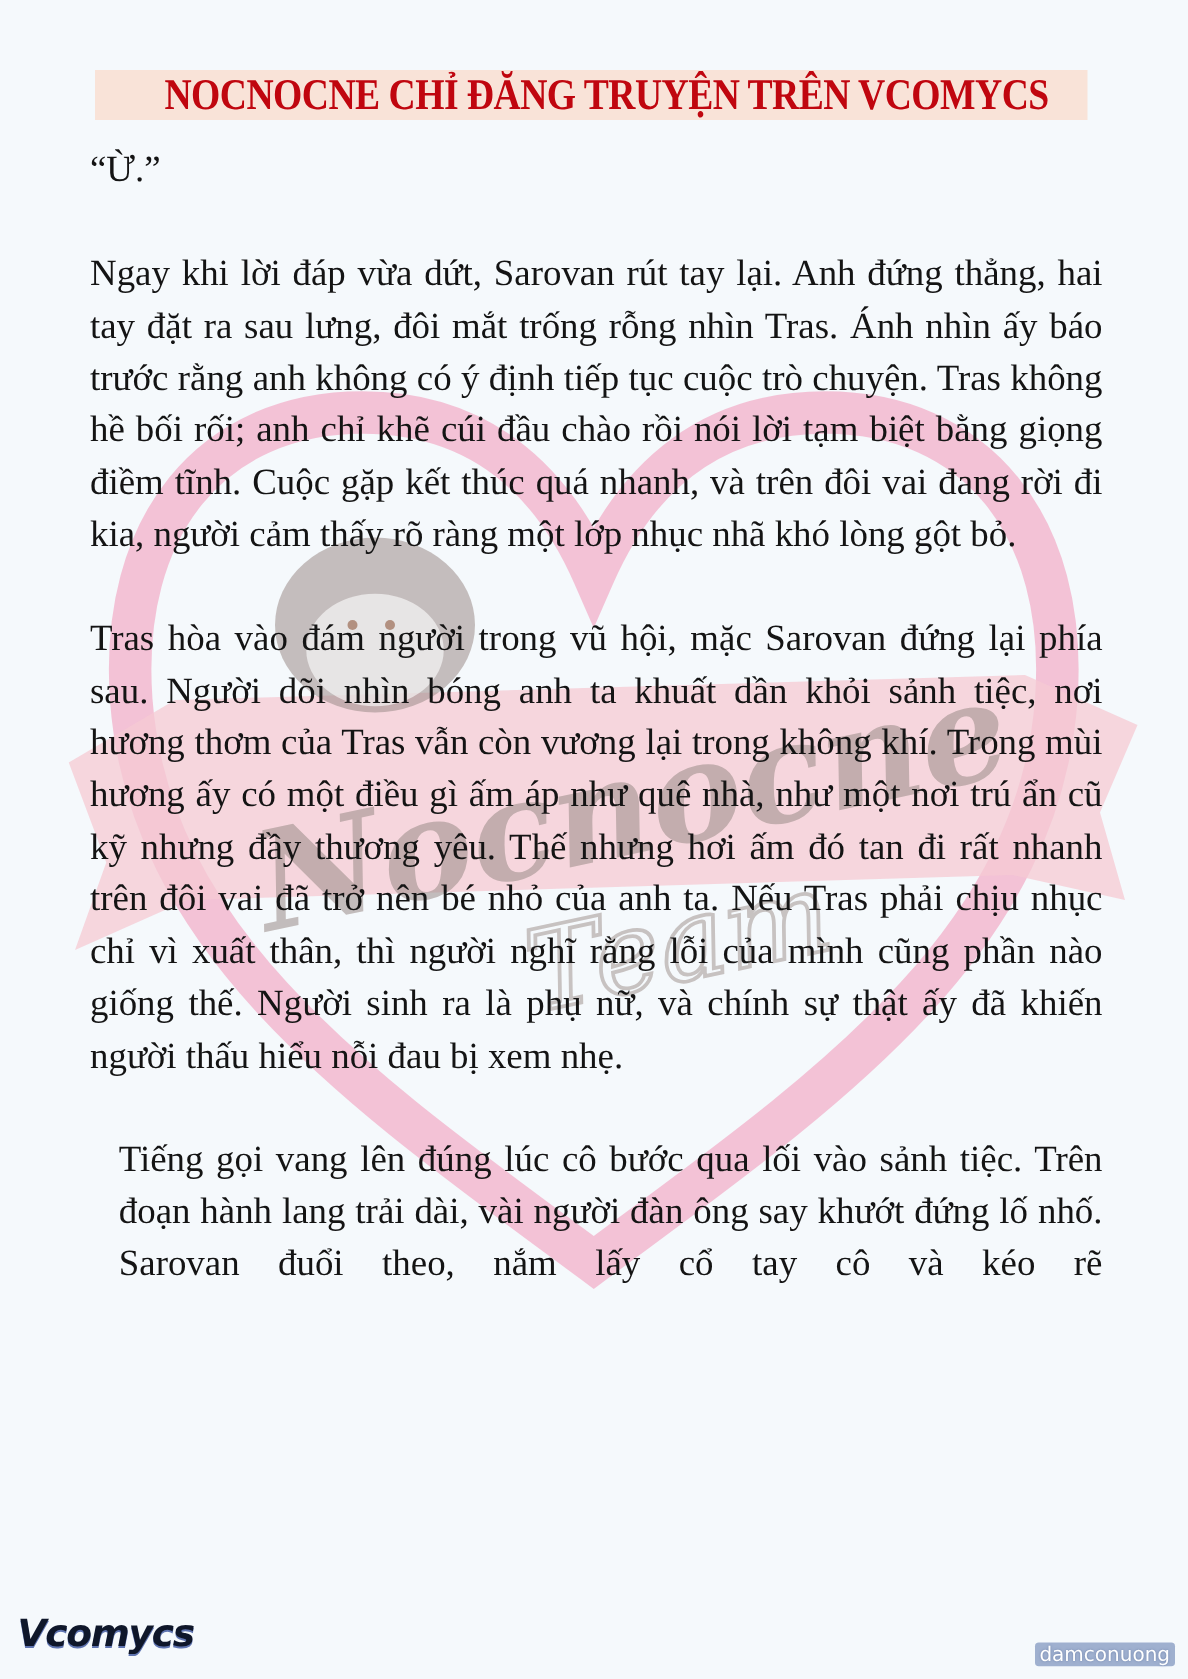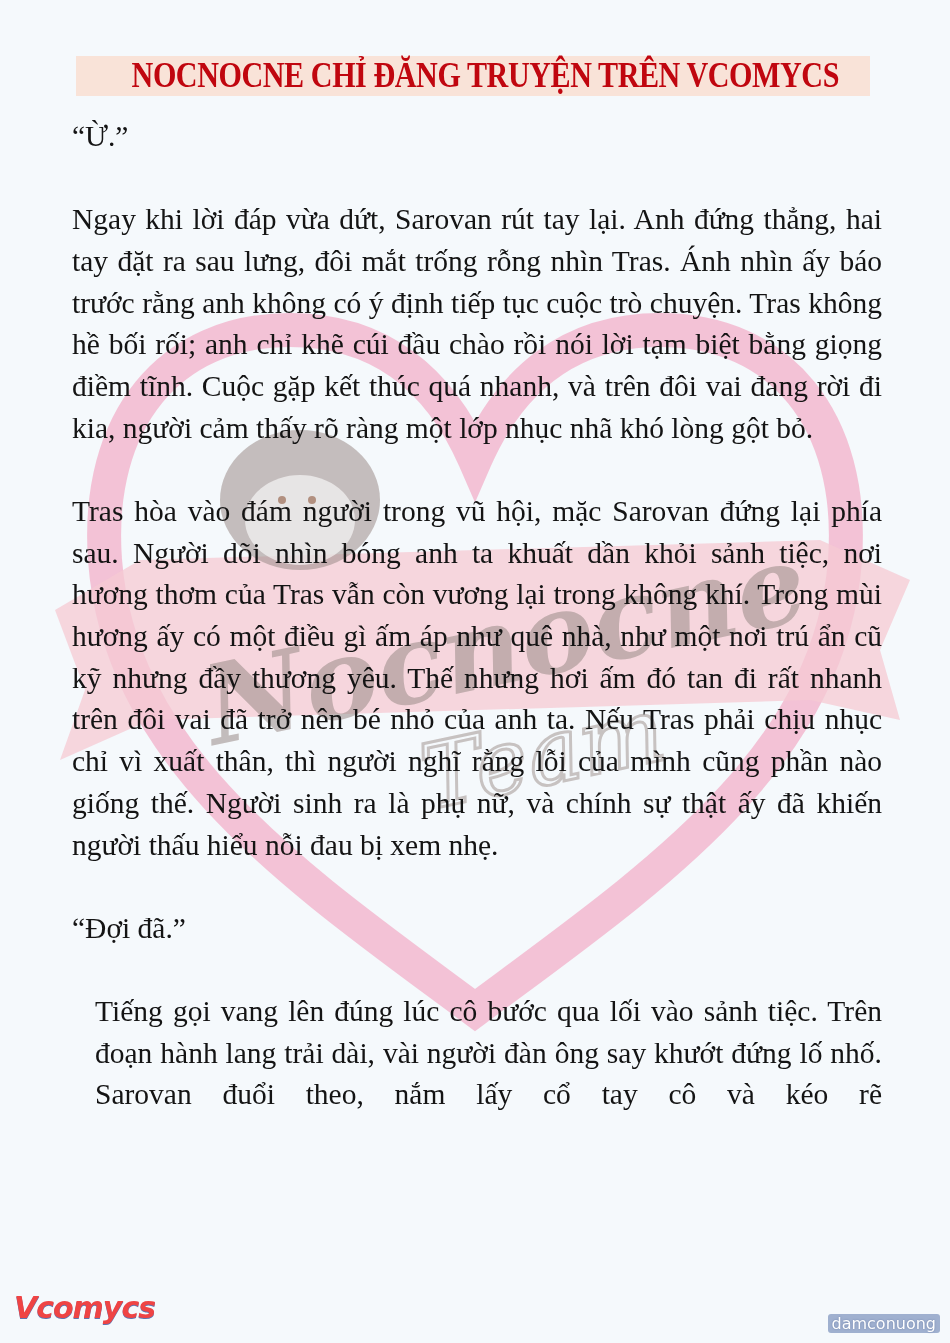--- a/index.html
+++ b/index.html
@@ -22,21 +22,21 @@
   }
   .content {
     position:absolute; left:72px; top:116px; width:810px; z-index:2;
     font-size:29.5px; line-height:41.7px;
   }
   .content p { margin:0 0 41.5px 0; text-align:justify; text-align-last:left; }
   .content p.justify-last { text-align-last:justify;margin-left:23px; }
   .footer-logo {
     position:absolute; left:14px; top:1290px; z-index:2;
     font-family:"DejaVu Sans", sans-serif; font-style:italic; font-weight:bold;
-    font-size:30px; color:#ef4444; letter-spacing:-1px;
+    font-size:30px; color:#0f172a; letter-spacing:-1px;
     text-shadow:0 1px 0 #5f74b0;
   }
   .footer-user {
     position:absolute; right:10px; top:1314px; z-index:2;
     font-family:"DejaVu Sans", sans-serif; font-size:16px; color:#ffffff;
     background:#9fb0cf; padding:0 4px; border-radius:3px;
     text-shadow:0 0 2px #6a7ea8;
   }
 </style>
 </head>
@@ -57,18 +57,17 @@
   <text x="420" y="800" font-family="DejaVu Serif, serif" font-style="italic" font-size="90" fill="none" stroke="#9a8c88" stroke-width="3" opacity="0.5" transform="rotate(-12 470 760)">Team</text>
 </svg>
 
 <div class="header-band"></div>
 <div class="header-title">NOCNOCNE CHỈ ĐĂNG TRUYỆN TRÊN VCOMYCS</div>
 
 <div class="content">
   <p>“Ừ.”</p>
   <p>Ngay khi lời đáp vừa dứt, Sarovan rút tay lại. Anh đứng thẳng, hai tay đặt ra sau lưng, đôi mắt trống rỗng nhìn Tras. Ánh nhìn ấy báo trước rằng anh không có ý định tiếp tục cuộc trò chuyện. Tras không hề bối rối; anh chỉ khẽ cúi đầu chào rồi nói lời tạm biệt bằng giọng điềm tĩnh. Cuộc gặp kết thúc quá nhanh, và trên đôi vai đang rời đi kia, người cảm thấy rõ ràng một lớp nhục nhã khó lòng gột bỏ.</p>
   <p>Tras hòa vào đám người trong vũ hội, mặc Sarovan đứng lại phía sau. Người dõi nhìn bóng anh ta khuất dần khỏi sảnh tiệc, nơi hương thơm của Tras vẫn còn vương lại trong không khí. Trong mùi hương ấy có một điều gì ấm áp như quê nhà, như một nơi trú ẩn cũ kỹ nhưng đầy thương yêu. Thế nhưng hơi ấm đó tan đi rất nhanh trên đôi vai đã trở nên bé nhỏ của anh ta. Nếu Tras phải chịu nhục chỉ vì xuất thân, thì người nghĩ rằng lỗi của mình cũng phần nào giống thế. Người sinh ra là phụ nữ, và chính sự thật ấy đã khiến người thấu hiểu nỗi đau bị xem nhẹ.</p>
-  <p>“Đợi đã.”</p>
   <p class="justify-last">Tiếng gọi vang lên đúng lúc cô bước qua lối vào sảnh tiệc. Trên đoạn hành lang trải dài, vài người đàn ông say khướt đứng lố nhố. Sarovan đuổi theo, nắm lấy cổ tay cô và kéo rẽ</p>
 </div>
 
 <div class="footer-logo">Vcomycs</div>
 <div class="footer-user">damconuong</div>
 
 </body></html>

